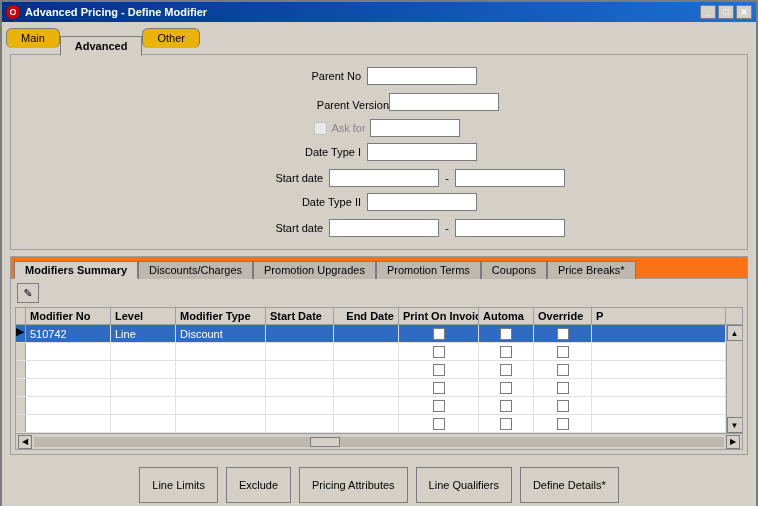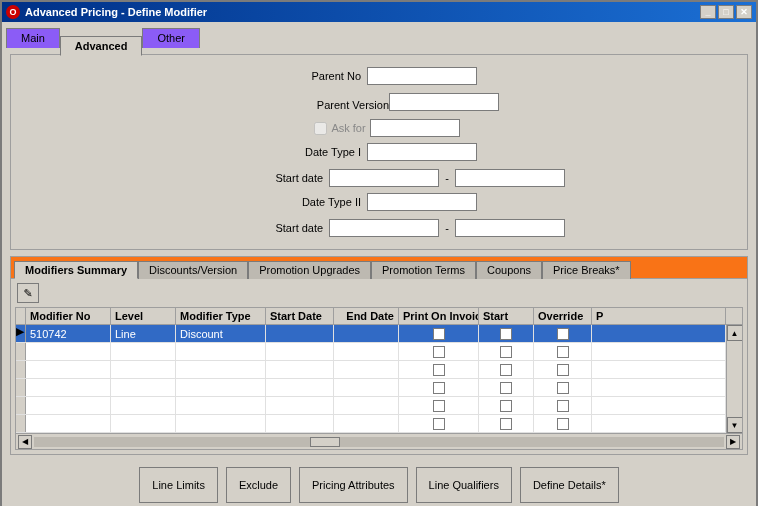--- a/index.html
+++ b/index.html
@@ -71,22 +71,23 @@
       position: relative;
       top: 10px;
     }
     .tab.active {
       background: #d4d0c8;
       border-bottom: 1px solid #d4d0c8;
       font-weight: bold;
       z-index: 2;
     }
     .tab:not(.active) {
-      background: #8b5cf6;
+      background: #eab308;
       top: 2px;
+      border-radius: 6px;
     }
     .content {
       flex: 1;
       background: #d4d0c8;
       padding: 8px;
       display: flex;
       flex-direction: column;
       gap: 6px;
     }
     .form-panel {
@@ -410,21 +411,21 @@
           <span class="separator">-</span>
           <input class="form-input-long" type="text" value="" style="">
         </div>
       </div>
     </div>
 
     <div class="modifiers-section">
 
       <div class="inner-tab-bar" id="inner-tabs">
           <div class="inner-tab active">Modifiers Summary</div>
-          <div class="inner-tab">Discounts/Version</div>
+          <div class="inner-tab">Discounts/Charges</div>
           <div class="inner-tab">Promotion Upgrades</div>
           <div class="inner-tab">Promotion Terms</div>
           <div class="inner-tab">Coupons</div>
           <div class="inner-tab">Price Breaks*</div>
         </div>
 
       <div class="toolbar">
         <div class="toolbar-btn">
           <span>✎</span>
         </div>
@@ -432,21 +433,21 @@
 
       <div class="grid-container">
         <div class="grid-header">
           <div style="width:10px; flex-shrink:0; border-right:1px solid #9e9e9e;"></div>
           <div class="grid-header-cell col-modifier-no">Modifier No</div>
           <div class="grid-header-cell col-level">Level</div>
           <div class="grid-header-cell col-modifier-type">Modifier Type</div>
           <div class="grid-header-cell col-start-date">Start Date</div>
           <div class="grid-header-cell col-end-date">End Date</div>
           <div class="grid-header-cell col-print">Print On Invoice</div>
-          <div class="grid-header-cell col-automa">Start</div>
+          <div class="grid-header-cell col-automa">Automa</div>
           <div class="grid-header-cell col-override">Override</div>
           <div class="grid-header-cell col-last">P</div>
           <div style="width:16px; flex-shrink:0;"></div>
         </div>
         <div class="grid-with-scroll">
           <div class="grid-rows-area" id="grid-rows">
               <div class="grid-row selected">
                 <div class="grid-row-marker">▶</div>
                 <div class="grid-cell col-modifier-no">510742</div>
                 <div class="grid-cell col-level">Line</div>

